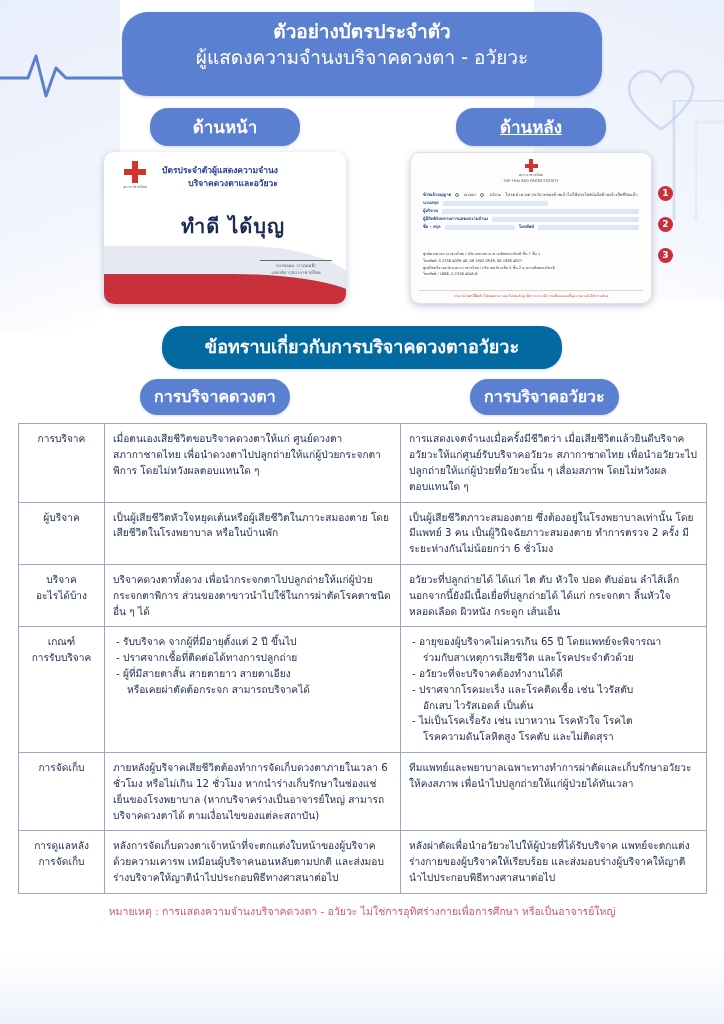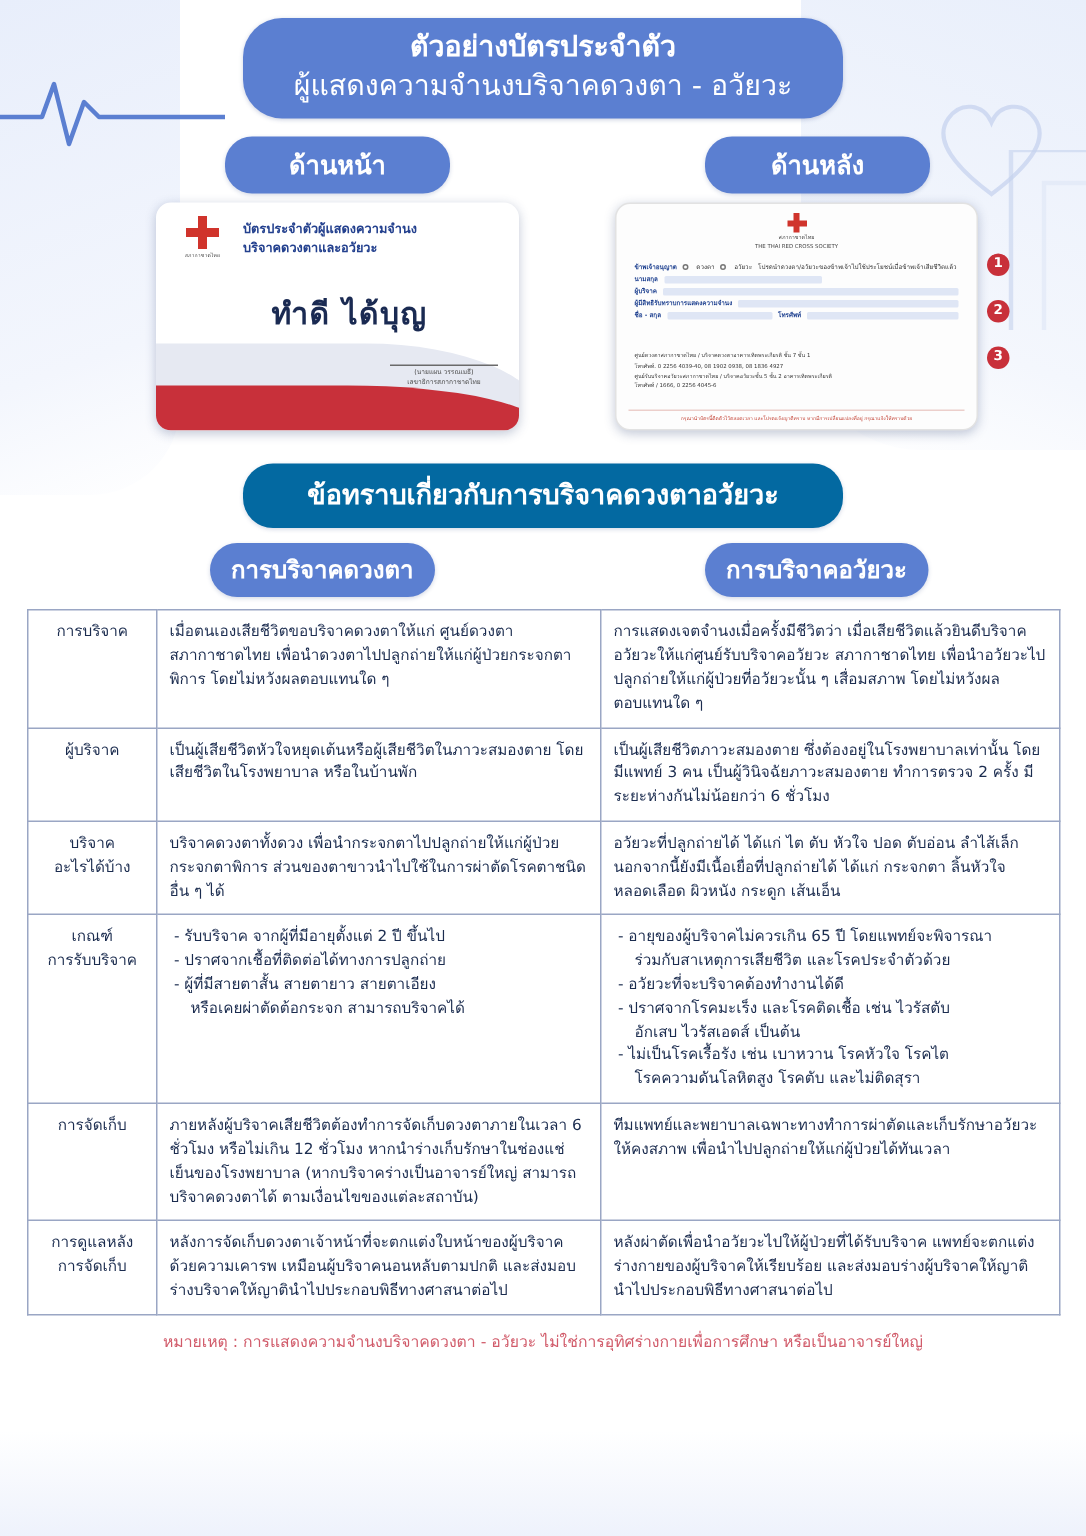--- a/index.html
+++ b/index.html
@@ -63,26 +63,26 @@
   
   .page {
     position: relative;
     z-index: 2;
     width: 724px;
     padding: 0 18px;
   }
 
   .title-banner {
     margin: 12px auto 0;
-    width: 400px;
+    width: 480px;
     background: #5b7fd1;
     color: #ffffff;
     border-radius: 26px;
     text-align: center;
-    padding: 7px 10px 9px;
+    padding: 7px 10px 26px;
     line-height: 1.35;
     box-shadow: 0 1px 3px rgba(60,80,140,.25);
   }
   .title-banner .l1 { font-size: 19px; font-weight: bold; display:block; }
   .title-banner .l2 { font-size: 19px; font-weight: normal; display:block; }
 
   .side-pills {
     position: relative;
     height: 34px;
     margin-top: 12px;
@@ -93,21 +93,21 @@
     color: #ffffff;
     border-radius: 18px;
     font-size: 17px;
     font-weight: bold;
     text-align: center;
     padding: 5px 0 6px;
     width: 150px;
     box-shadow: 0 1px 3px rgba(60,80,140,.22);
   }
   .pill.front { left: 132px; }
-  .pill.back  { left: 452px; }
+  .pill.back  { left: 438px; text-decoration: underline; }
 
   .cards-row {
     position: relative;
     height: 160px;
     margin-top: 10px;
   }
 
   
   .card {
     position: absolute;
@@ -146,20 +146,21 @@
     margin-top: 2px;
     letter-spacing: .1px;
   }
   .fc-head {
     position: absolute;
     left: 58px; top: 12px;
     color: #23408e;
     font-size: 8.5px;
     font-weight: bold;
     line-height: 1.5;
+    text-align: right;
   }
   .fc-center {
     position: absolute;
     left: 16px; right: 0; top: 58px;
     text-align: center;
     font-size: 20px;
     font-weight: bold;
     color: #1a2a52;
     letter-spacing: 1px;
   }

